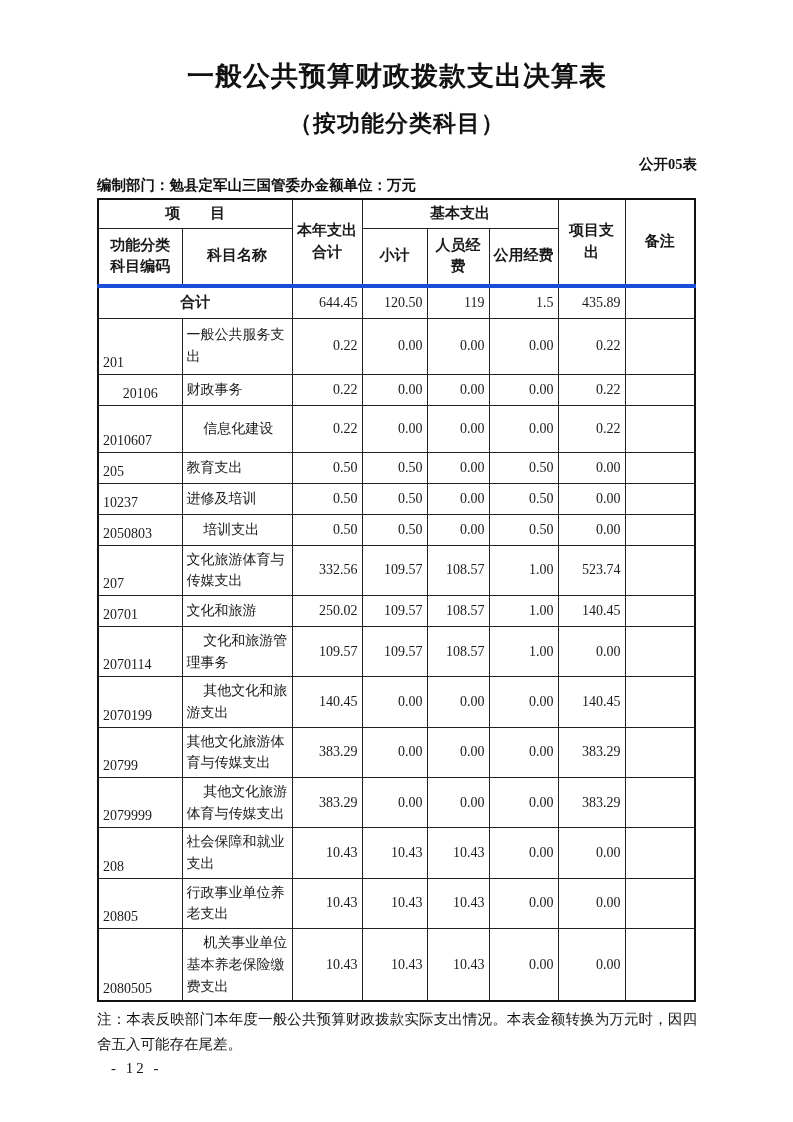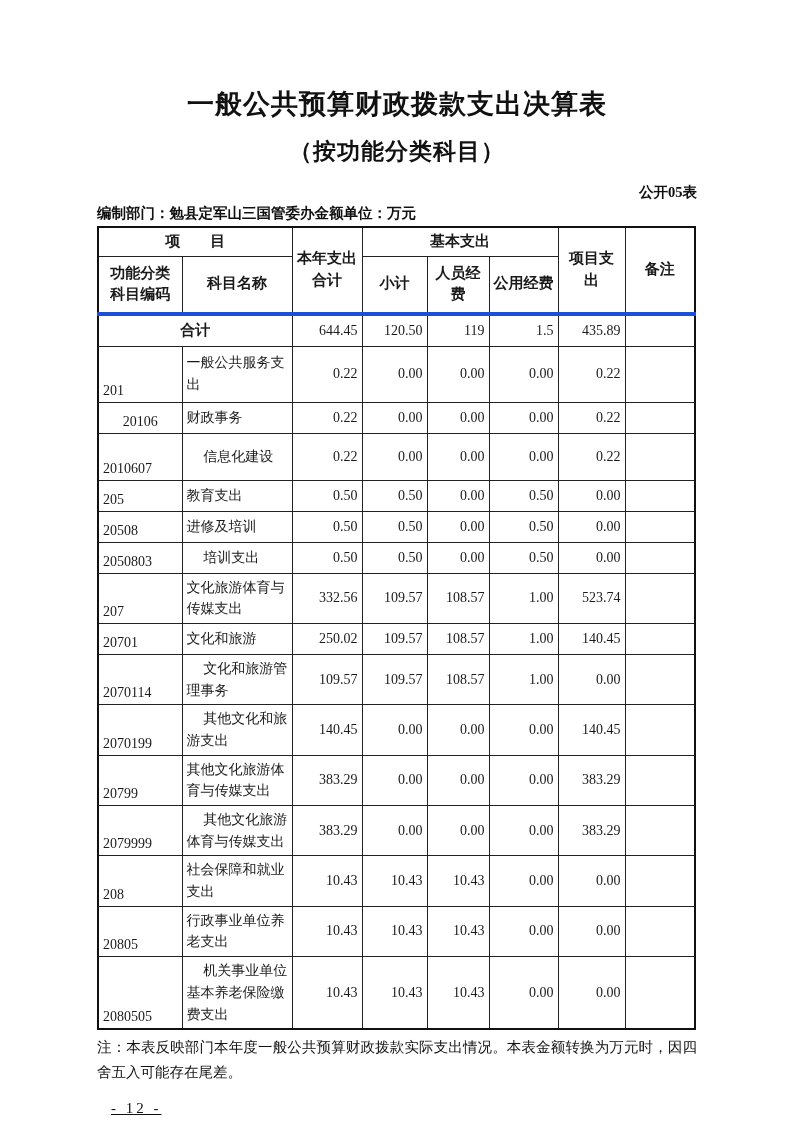--- a/index.html
+++ b/index.html
@@ -1,21 +1,21 @@
 <!DOCTYPE html>
 <html><head>
 <meta charset="utf-8">
 <style>
   html, body { margin: 0; padding: 0; background: #ffffff; }
   .page {
     position: relative;
     width: 793px;
     height: 1122px;
     box-sizing: border-box;
-    padding: 88px 96px 0 97px;
+    padding: 60px 96px 0 97px;
     background: #ffffff;
     color: #111;
     font-family: "Liberation Serif", "DejaVu Serif", serif;
     overflow: hidden;
   }
   .doc-title {
     margin: 0;
     text-align: center;
     font-size: 27px;
     font-weight: bold;
@@ -104,25 +104,24 @@
   tbody tr:nth-child(14){ height: 44px; }   
 
   .note {
     width: 600px;
     margin: 5px 0 0 0;
     font-size: 14.5px;
     line-height: 1.7;
     text-align: justify;
   }
   .page-number {
-    margin-top: 16px;
+    margin-top: 4px;
     padding-left: 14px;
     font-size: 15px;
     letter-spacing: 3px;
-    text-decoration: underline;
   }
 </style>
 </head>
 <body>
 
 <div class="page">
 
   <h1 class="doc-title">一般公共预算财政拨款支出决算表</h1>
   <h2 class="doc-subtitle">（按功能分类科目）</h2>
 
@@ -206,21 +205,21 @@
           <td class="code">205</td>
           <td class="name">教育支出</td>
           <td class="num">0.50</td>
           <td class="num">0.50</td>
           <td class="num">0.00</td>
           <td class="num">0.50</td>
           <td class="num">0.00</td>
           <td class="remark"></td>
         </tr>
         <tr>
-          <td class="code">20508</td>
+          <td class="code">10237</td>
           <td class="name">进修及培训</td>
           <td class="num">0.50</td>
           <td class="num">0.50</td>
           <td class="num">0.00</td>
           <td class="num">0.50</td>
           <td class="num">0.00</td>
           <td class="remark"></td>
         </tr>
         <tr>
           <td class="code">2050803</td>

